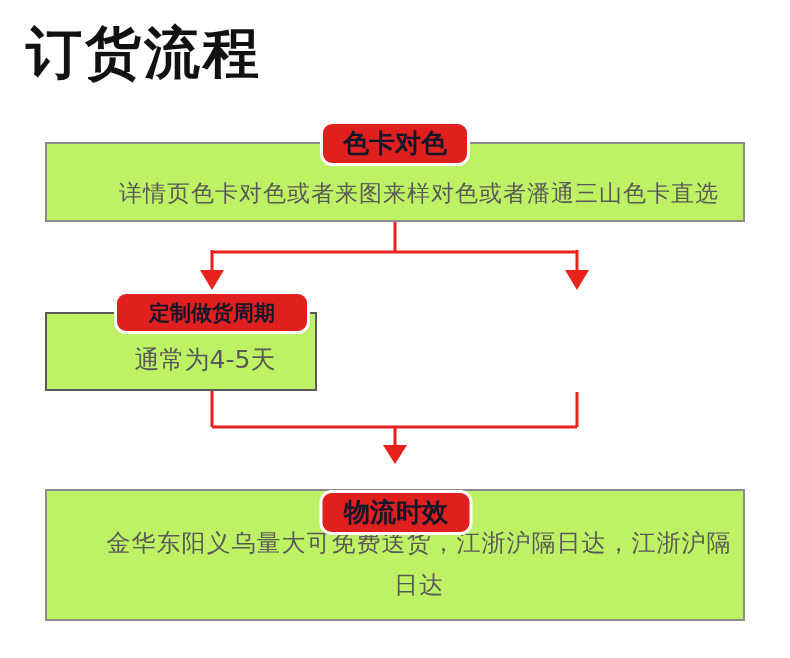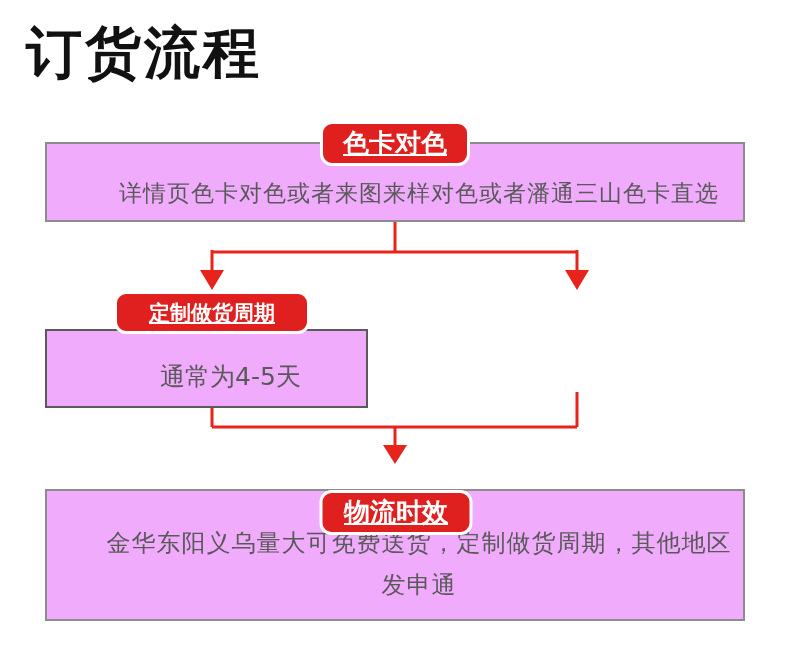--- a/index.html
+++ b/index.html
@@ -38,51 +38,50 @@
     width: 790px;
     height: 658px;
     color: var(--arrow-red, #e8231c);
     pointer-events: none;
   }
 
   
   .flow-box {
     position: absolute;
     box-sizing: border-box;
-    background: #f0abfc;
+    background: #bef264;
     border: 2px solid #8c8c8c;
     display: flex;
     align-items: center;
     justify-content: center;
     text-align: center;
     color: var(--body-text, #595959);
     padding-left: 48px;
   }
   #box-step1  { left: 45px;  top: 142px; width: 700px; height: 80px;  padding-top: 22px; font-size: 23px; letter-spacing: 1px; }
-  #box-step2-left  { left: 45px;  top: 329px; width: 323px; height: 79px;  padding-top: 16px; font-size: 25px; border-color: #5a5a5a; }
+  #box-step2-left  { left: 45px;  top: 312px; width: 272px; height: 79px;  padding-top: 16px; font-size: 25px; border-color: #5a5a5a; }
   #box-step2-right { left: 411px; top: 312px; width: 333px; height: 80px;  padding-top: 16px; font-size: 25px; border-color: #a8a8a8; }
   #box-step3  { left: 45px;  top: 489px; width: 700px; height: 132px; padding-top: 18px; font-size: 24px; letter-spacing: 1px; }
   #box-step3 .multiline { line-height: 42px; }
 
   
   .flow-badge {
     position: absolute;
     box-sizing: border-box;
     transform: translateX(-50%);
     background: var(--badge-red, #e01f1f);
     border: 3px solid #ffffff;
     border-radius: 12px;
-    color: #ffffff;
+    color: #0f172a;
     font-weight: bold;
     display: flex;
     align-items: center;
     justify-content: center;
     white-space: nowrap;
     z-index: 3;
-    text-decoration: underline;
   }
   #badge-step1       { left: 395px; top: 121px; width: 150px; height: 45px; font-size: 26px; }
   #badge-step2-left  { left: 212px; top: 291px; width: 196px; height: 43px; font-size: 21px; }
   #badge-step2-right { left: 577px; top: 291px; width: 152px; height: 43px; font-size: 26px; }
   #badge-step3       { left: 396px; top: 490px; width: 153px; height: 45px; font-size: 26px; }
 </style>
 </head>
 <body>
 
 <div id="stage" style="--badge-red: #e01f1f; --arrow-red: #e8231c; --body-text: #595959; --title-text: #111111;">
@@ -116,17 +115,17 @@
 
   <div class="flow-badge" id="badge-step2-left">定制做货周期</div>
   <div class="flow-box" id="box-step2-left">
     <span>通常为4-5天</span>
   </div>
 
 
   <div class="flow-badge" id="badge-step3">物流时效</div>
   <div class="flow-box" id="box-step3">
     <div class="multiline">
-      <div>金华东阳义乌量大可免费送货，定制做货周期，其他地区发申通</div>
+      <div>金华东阳义乌量大可免费送货，江浙沪隔日达，江浙沪隔日达</div>
     </div>
   </div>
 
 </div>
 
 </body></html>

